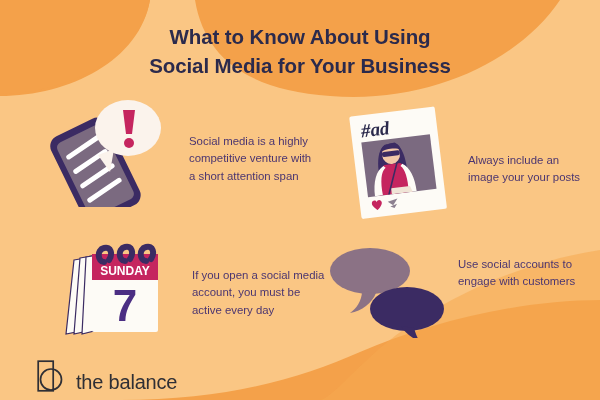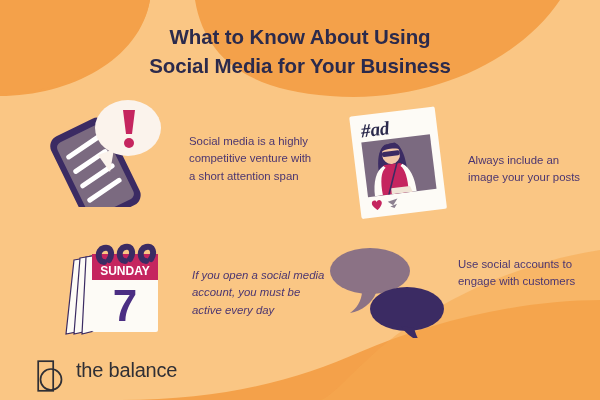--- a/index.html
+++ b/index.html
@@ -47,39 +47,39 @@
   .body-text {
     position: absolute;
     color: #4B3570;
     font-size: 11.4px;
     line-height: 17.4px;
     white-space: pre-line;
     margin-left: 32px;
   }
   #text-1 { left: 157px; top: 133px; width: 152px; }
   #text-2 { left: 436px; top: 152px; width: 150px; }
-  #text-3 { left: 160px; top: 267px; width: 158px; font-style: italic; }
+  #text-3 { left: 160px; top: 267px; width: 158px; }
   #text-4 { left: 426px; top: 256px; width: 156px; }
 
   
   .illus {
     position: absolute;
   }
   #illus-phone     { left: 40px;  top: 92px;  width: 125px; height: 115px; }
   #illus-polaroid  { left: 345px; top: 103px; width: 110px; height: 118px; }
   #illus-calendar  { left: 52px;  top: 238px; width: 118px; height: 104px; }
   #illus-bubbles   { left: 328px; top: 243px; width: 120px; height: 95px; }
 
   
   .logo {
     position: absolute;
     left: 16px;
     top: 360px;
     display: flex;
-    align-items: flex-start;
+    align-items: flex-end;
     gap: 9px;
     padding-left: 21px;
   }
   .logo-mark { width: 30px; height: 32px; display: block; }
   .logo-text {
     color: #2F2F35;
     font-size: 20px;
     font-weight: 500;
     letter-spacing: -0.2px;
     line-height: 1;

